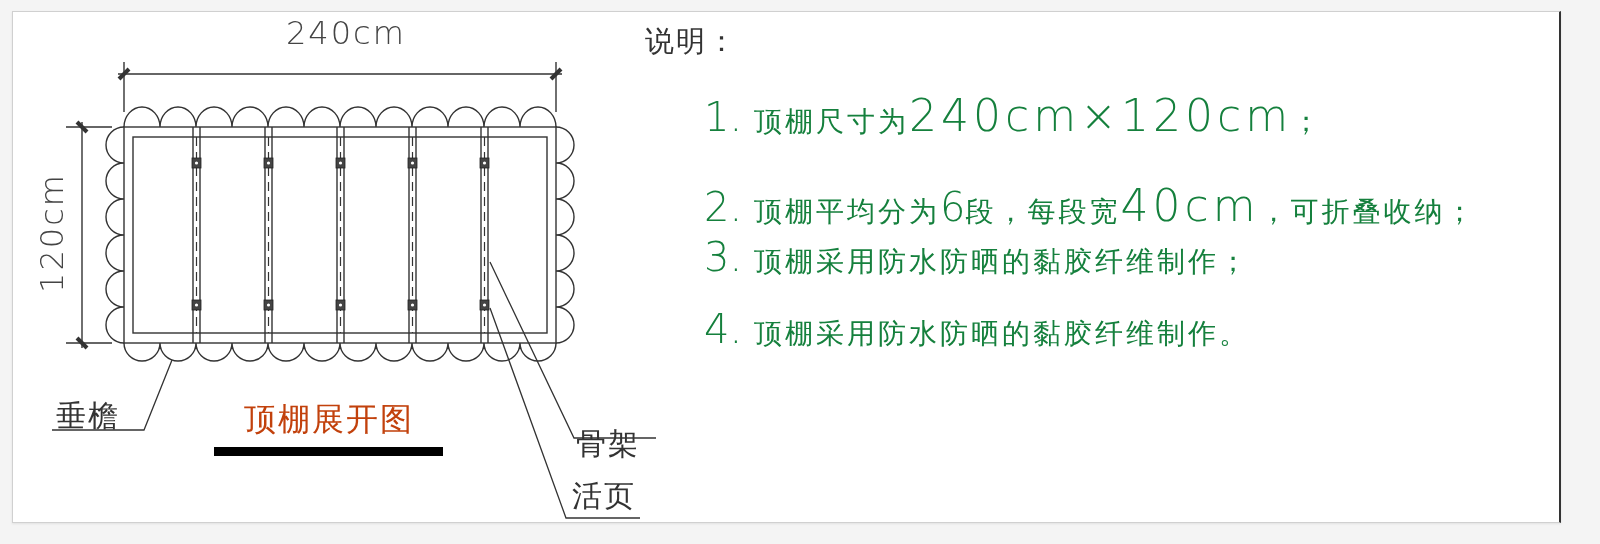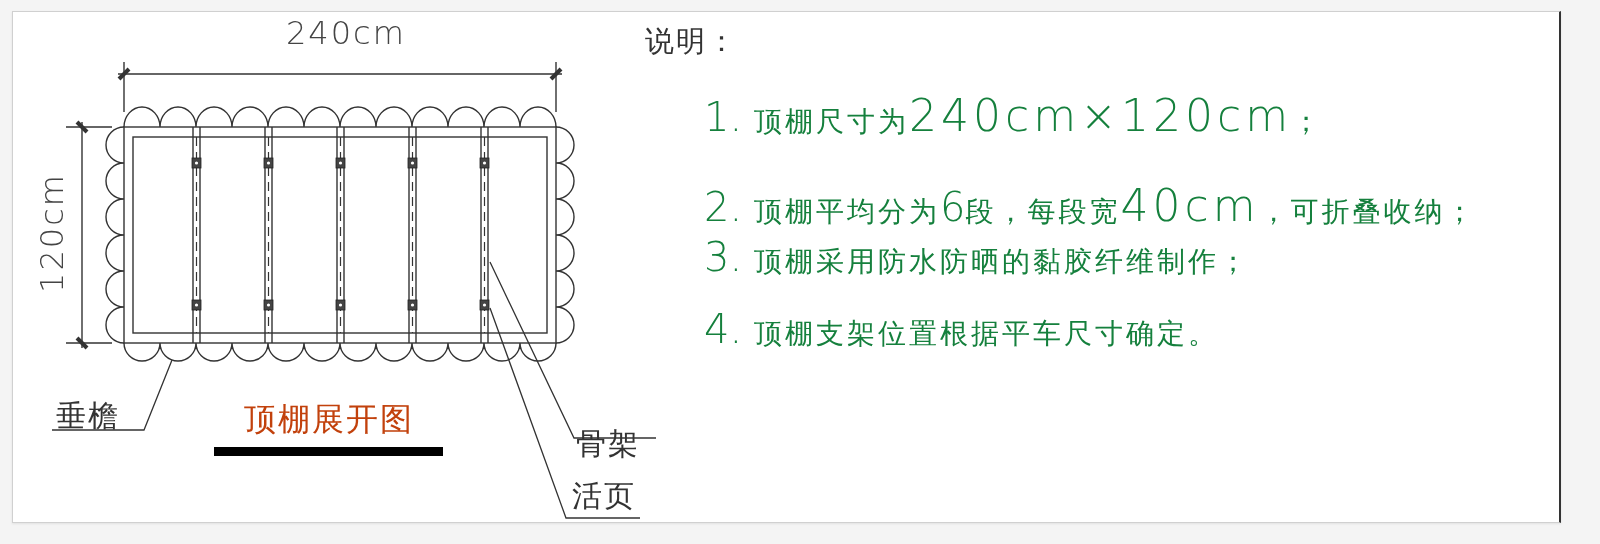--- a/index.html
+++ b/index.html
@@ -151,15 +151,15 @@
     <span>顶棚平均分为</span><span class="num">6</span><span>段，每段宽</span><span class="big">40cm</span><span>，可折叠收纳；</span>
   </div>
 
   <div class="note" style="top:212px;">
     <span class="num">3.</span>
     <span>顶棚采用防水防晒的黏胶纤维制作；</span>
   </div>
 
   <div class="note" style="top:284px;">
     <span class="num">4.</span>
-    <span>顶棚支架位置根据平车尺寸确定。</span>
+    <span>顶棚采用防水防晒的黏胶纤维制作。</span>
   </div>
 </div>
 
 </body></html>

